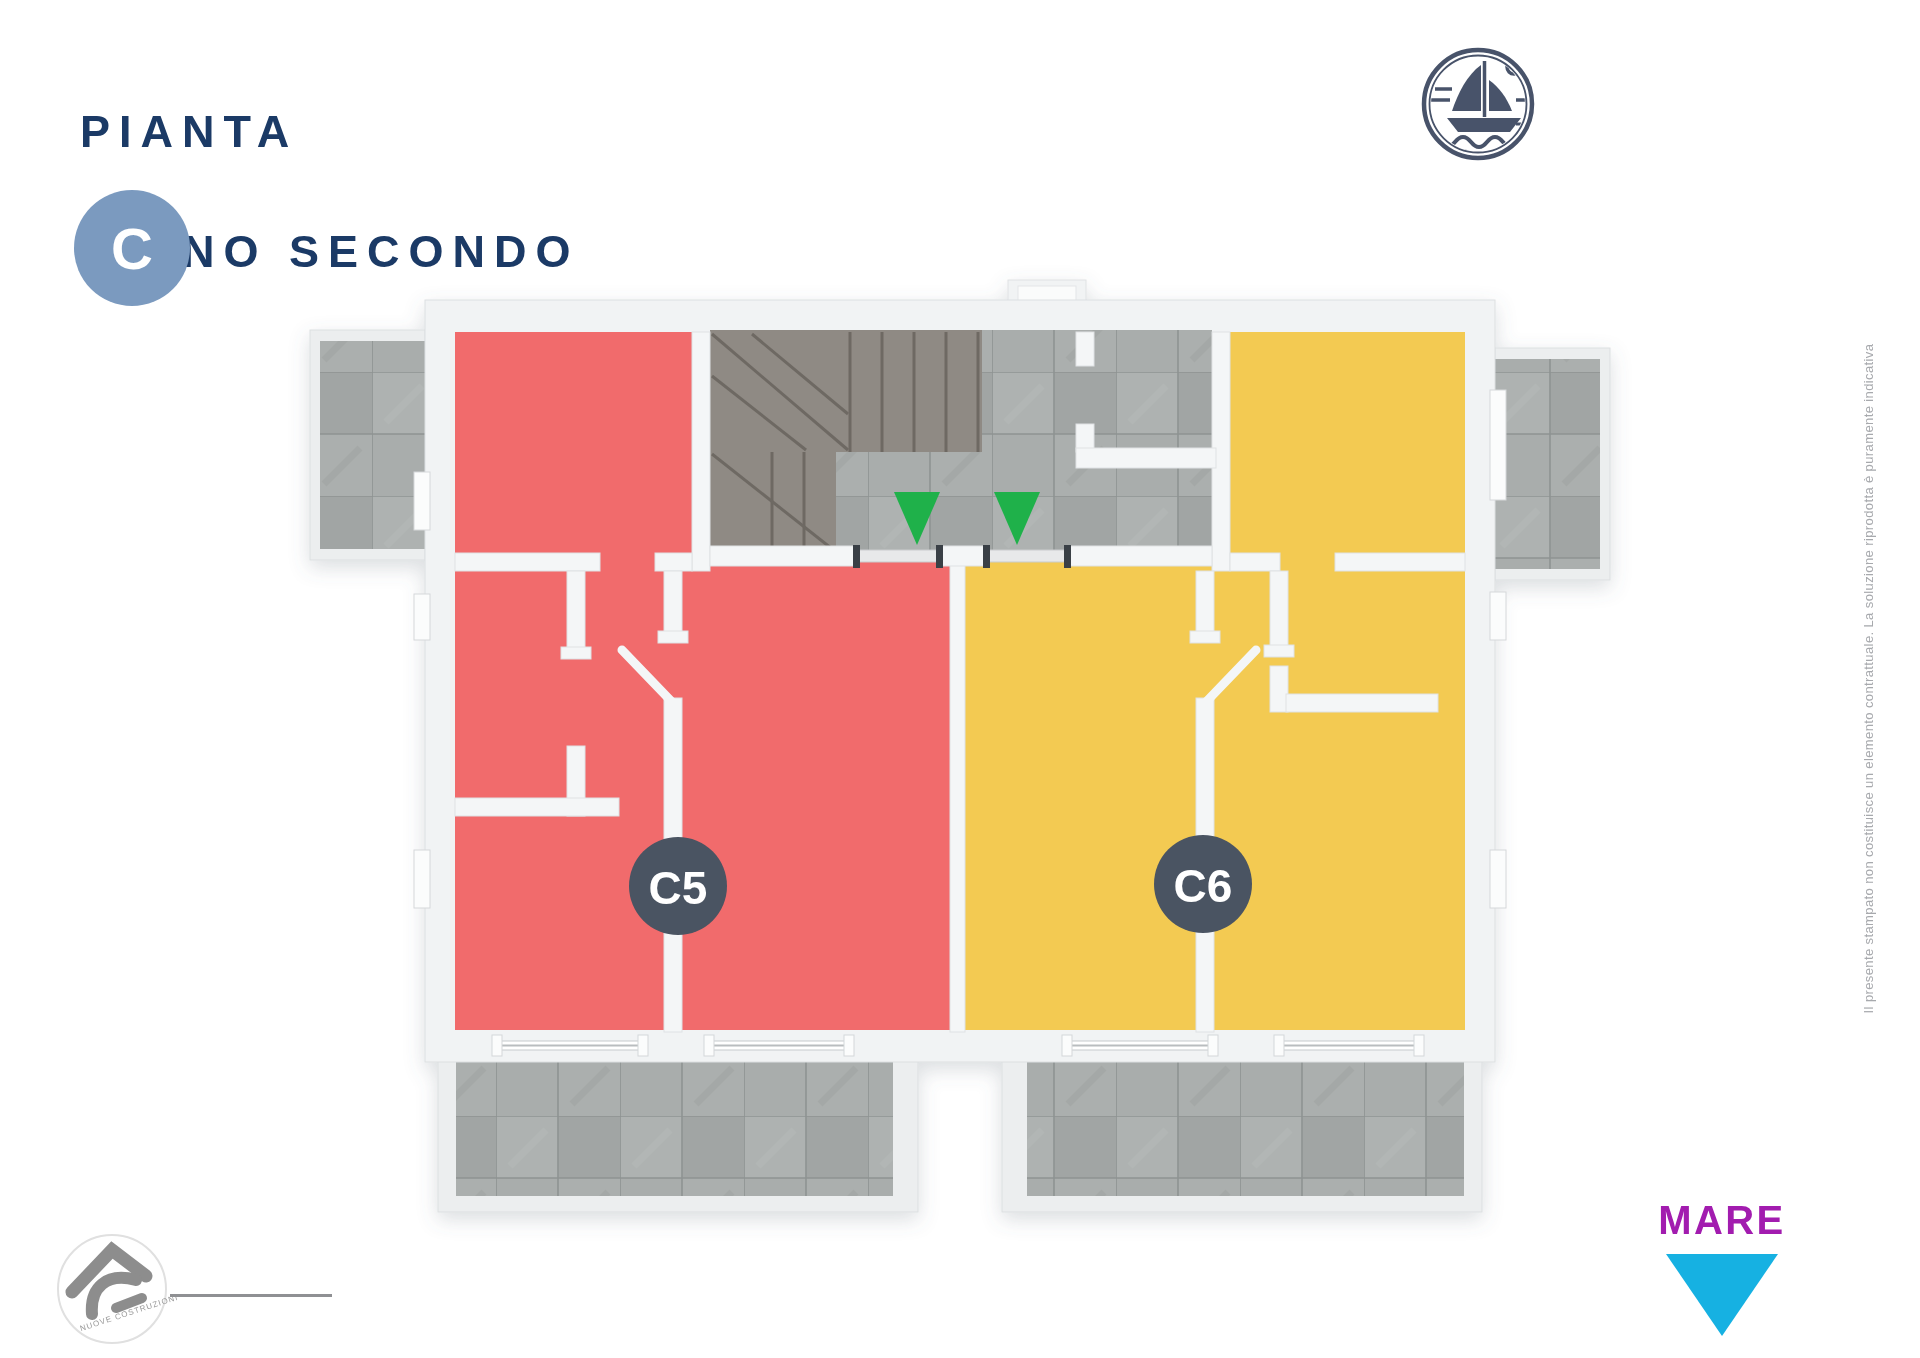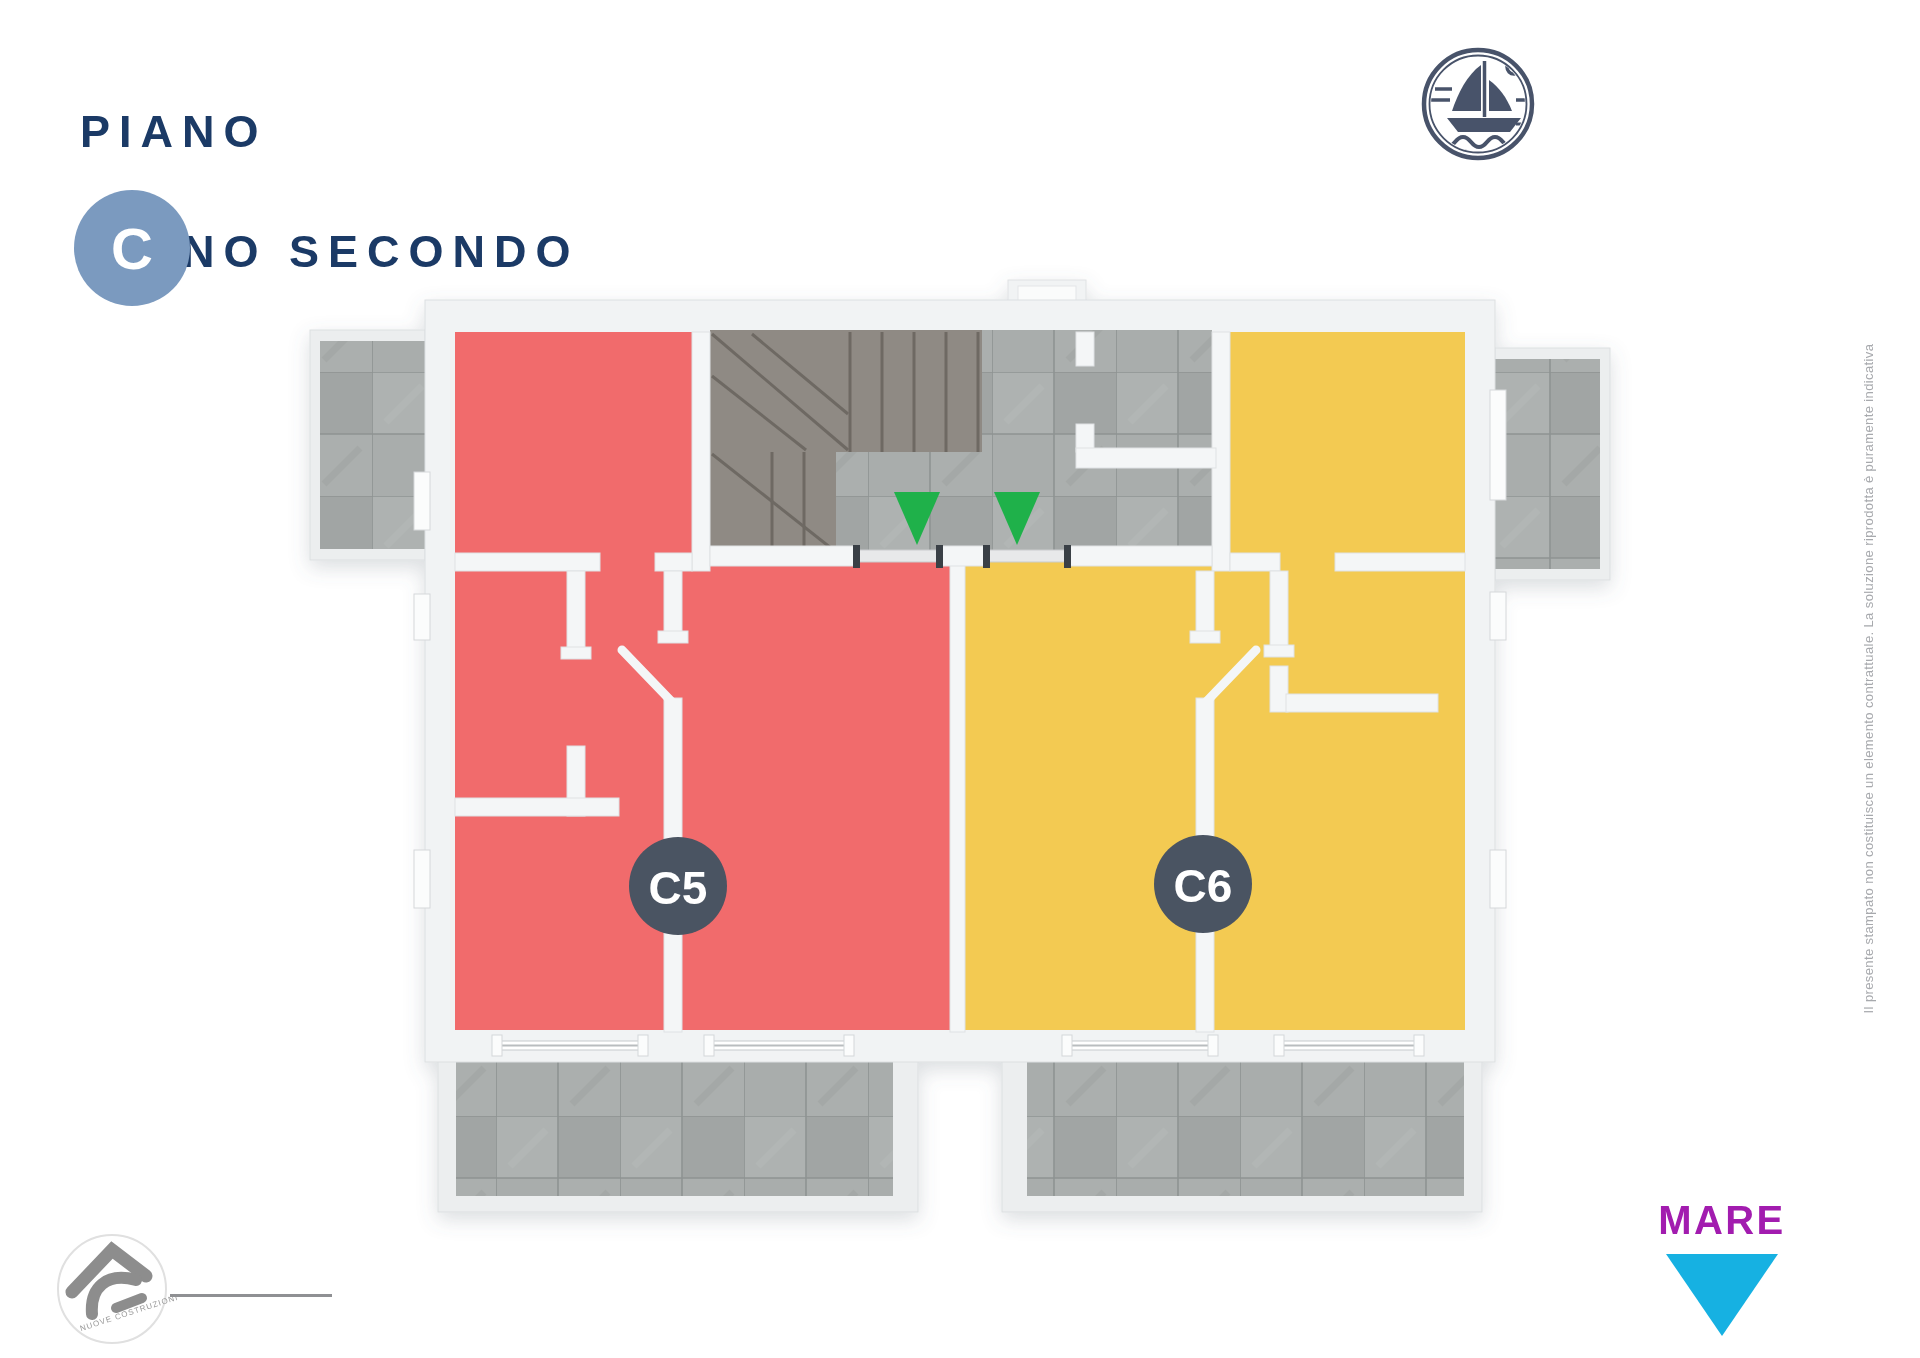--- a/index.html
+++ b/index.html
@@ -27,21 +27,21 @@
 
   .disclaimer{left:1518px;top:671px;width:700px;text-align:center;
         transform:rotate(-90deg);color:#a7a9ad;font-size:13px;letter-spacing:0.03em;}
 
   svg text{font-family:"Liberation Sans", sans-serif;}
 </style>
 </head>
 <body>
 
 <div class="abs title">
-  <div>PIANO</div>
+  <div>PIANTA</div>
   <div>PIANO SECONDO</div>
 </div>
 
 <div class="abs block-badge">
   <span>C</span>
 </div>
 
 <div class="abs brand">
 
   <svg width="120" height="120" viewBox="1415 43 120 120">

